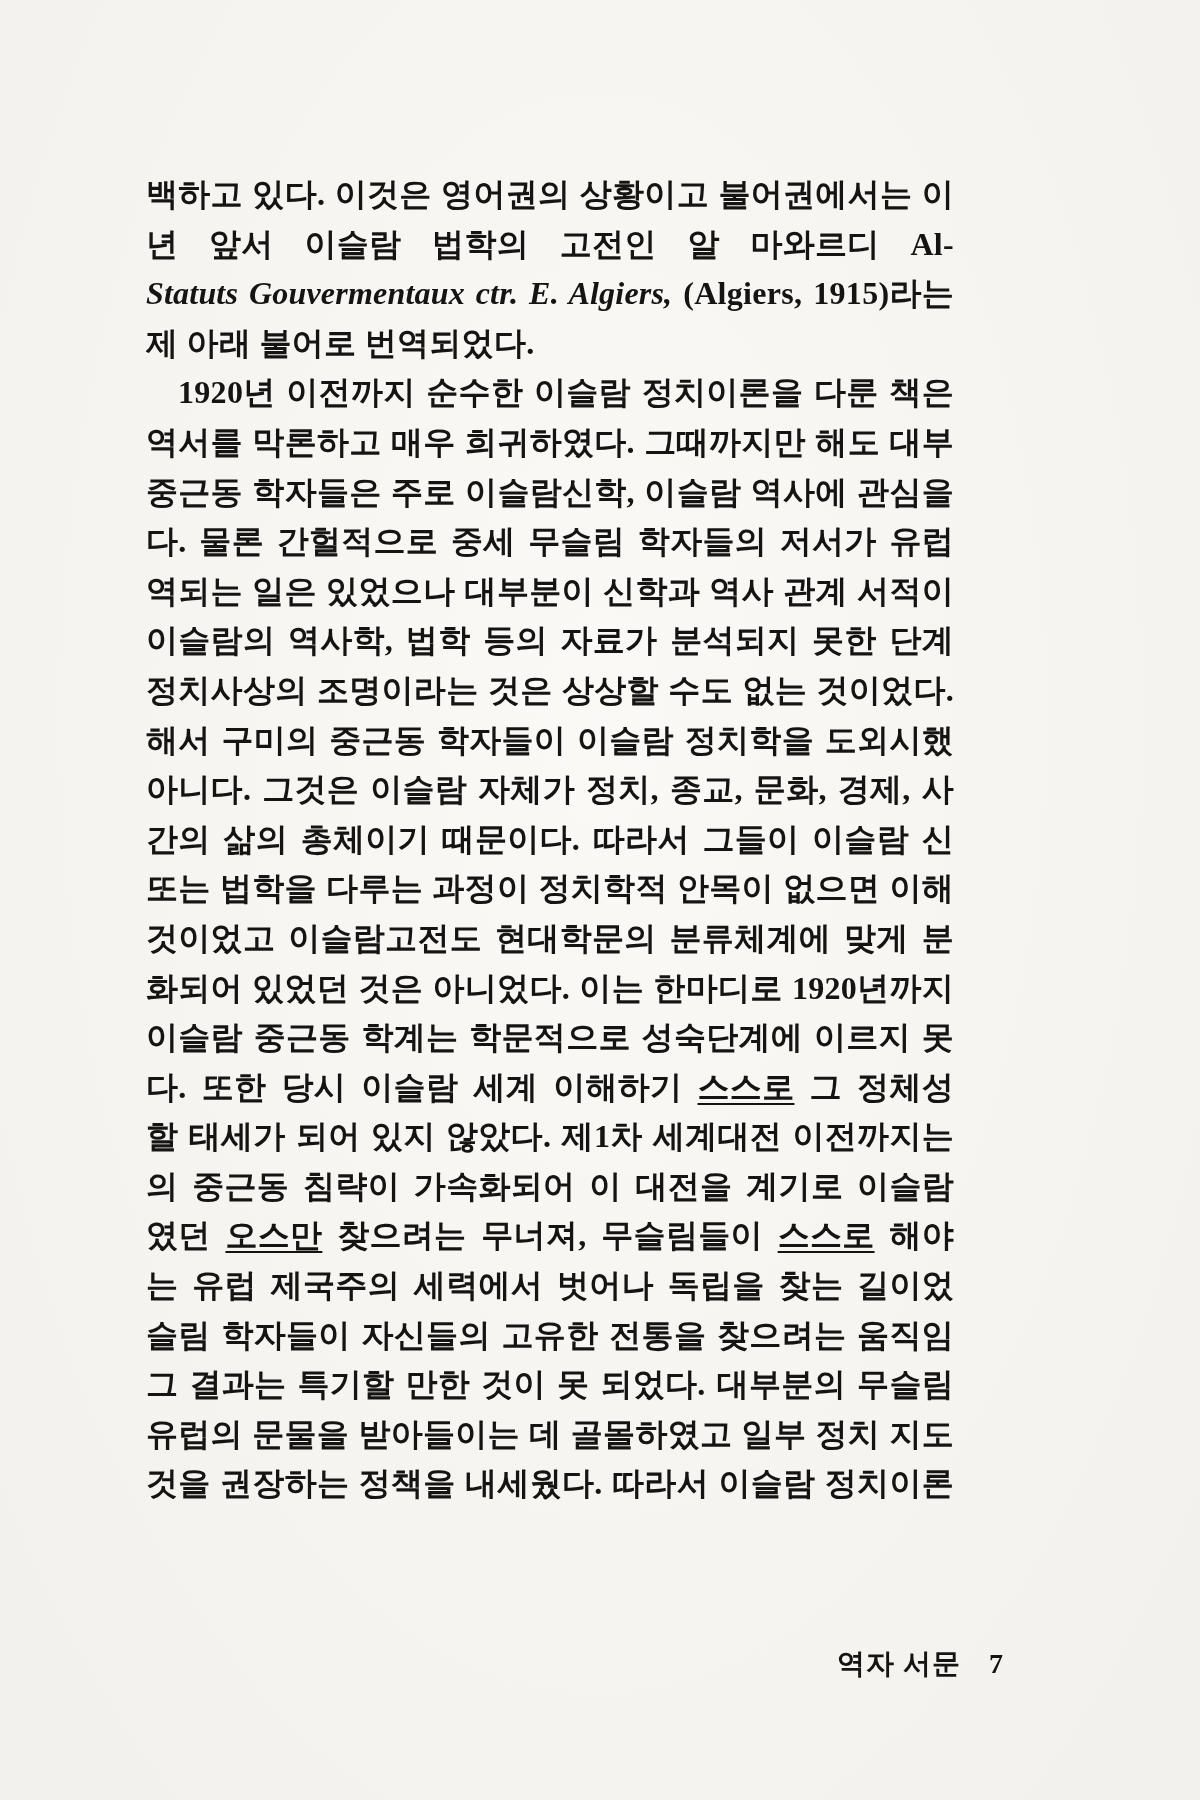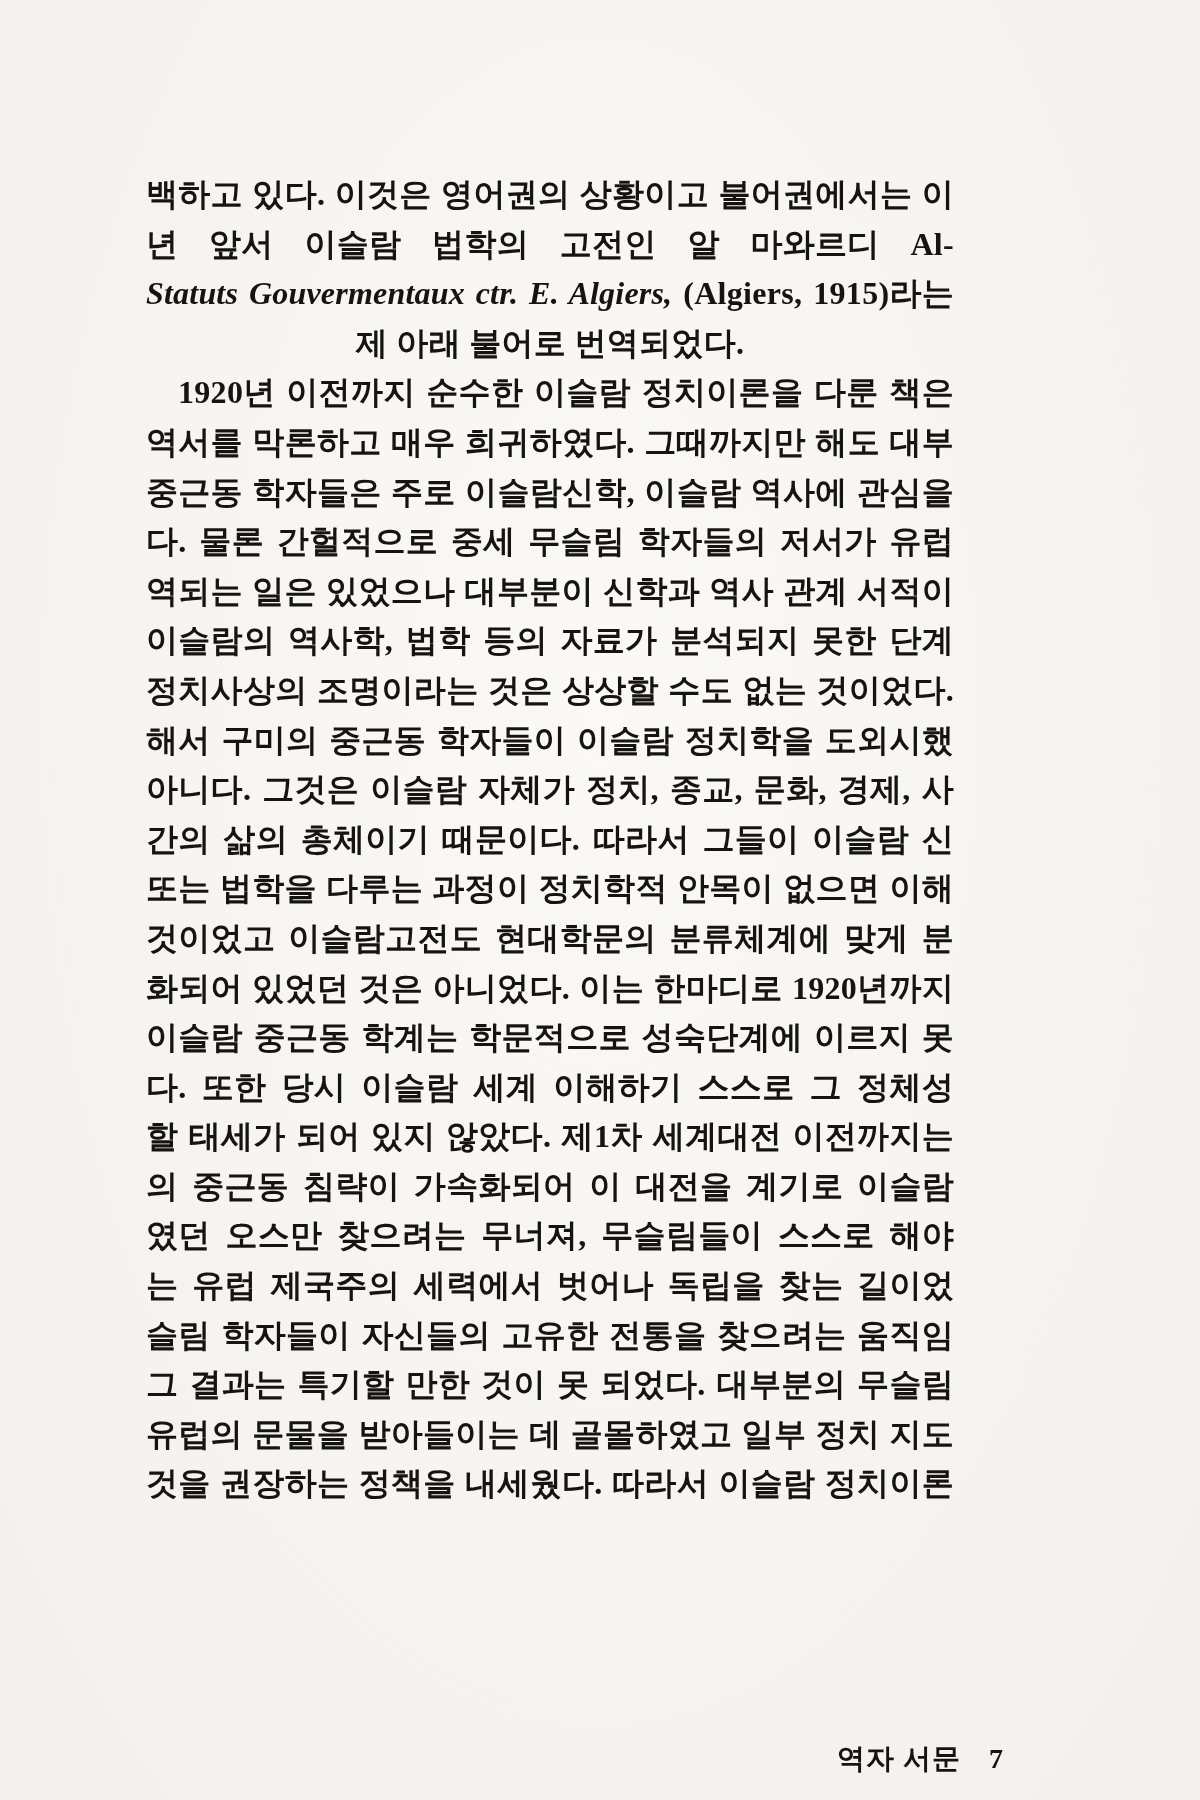--- a/index.html
+++ b/index.html
@@ -24,43 +24,44 @@
     left: 146px;
     top: 170px;
     width: 808px;
   }
   .line {
     font-size: 32px;
     font-weight: 600;
     line-height: 49.6px;
     height: 49.6px;
     letter-spacing: 0.3px;
-    text-align: center;
+    text-align: left;
     overflow: hidden;
     white-space: normal;
   }
   .line.just {
     text-align: justify;
     text-align-last: justify;
   }
   .line.indent {
     text-indent: 32px;
   }
   .ital {
     font-style: italic;
     letter-spacing: 0.2px;
   }
   .uline {
+    text-decoration: underline;
     text-decoration-thickness: 2px;
     text-underline-offset: 5px;
   }
   .footer {
     position: absolute;
     left: 146px;
-    top: 1740px;
+    top: 1645px;
     width: 858px;
     text-align: right;
     font-size: 28px;
     font-weight: 600;
     letter-spacing: 1px;
   }
   .footer .page-num {
     display: inline-block;
     margin-left: 28px;
     font-weight: 700;

